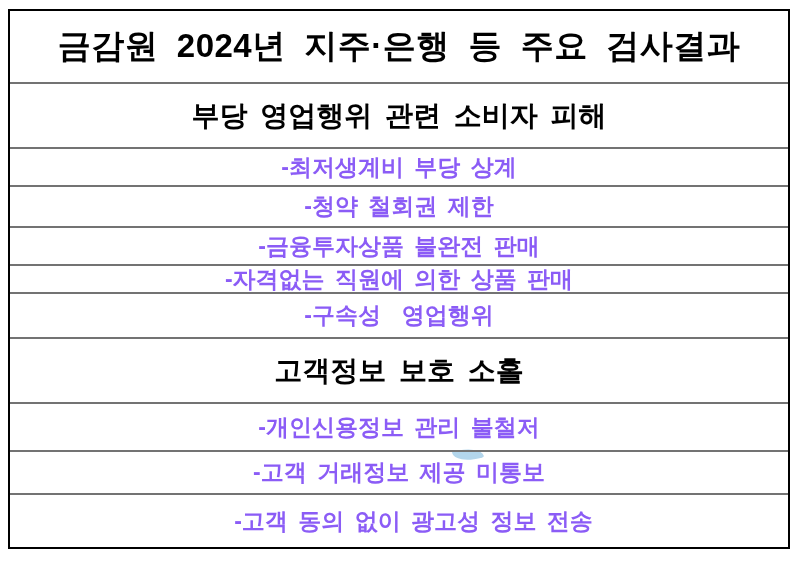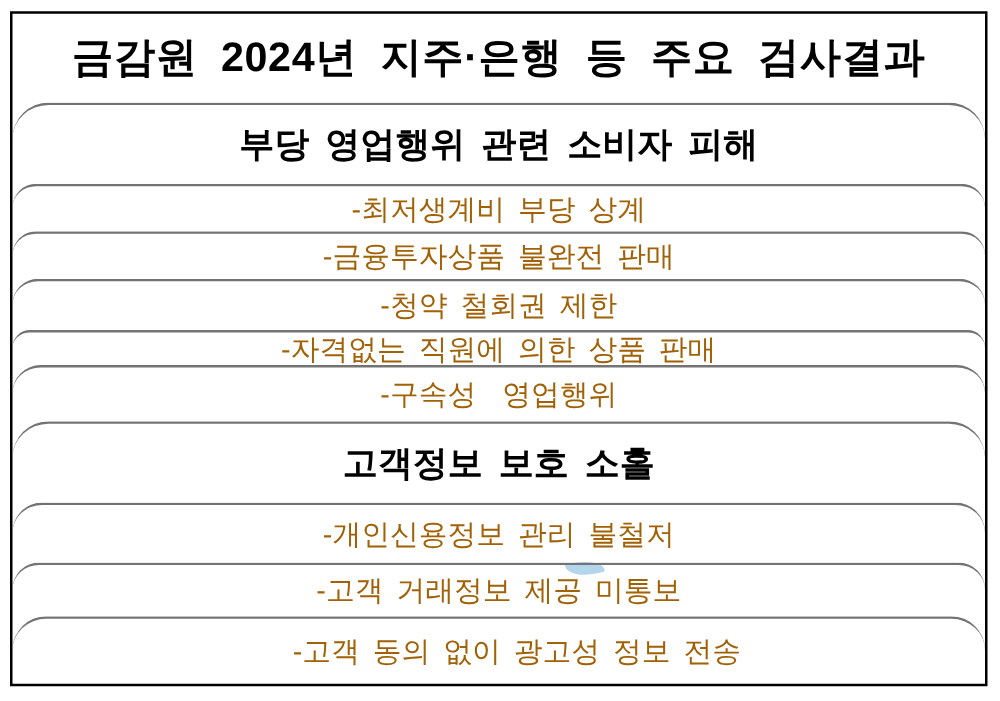--- a/index.html
+++ b/index.html
@@ -27,40 +27,39 @@
   .row {
     position: relative;
     z-index: 1;
     display: flex;
     align-items: center;
     justify-content: center;
     text-align: center;
     color: #000000;
     white-space: pre-wrap;
     flex: 0 0 auto;
-    border-radius: 29px;
   }
   .row + .row { border-top: 2px solid #737373; }
   .title-row {
     height: 71px;
     font-size: 33px;
     font-weight: 700;
     letter-spacing: 0.5px;
     word-spacing: 9px;
   }
   .header-row {
     height: 65px;
     font-size: 28px;
     font-weight: 700;
     word-spacing: 5px;
   }
   .item-row {
     font-size: 23px;
-    font-weight: 400;
-    color: #a16207;
+    font-weight: 700;
+    color: #8b5cf6;
     word-spacing: 4px;
   }
   .h38 { height: 38px; }
   .h39 { height: 28px; }
   .h41 { height: 41px; }
   .h43 { height: 43px; }
   .h44 { height: 48px; }
   .h45 { height: 45px; }
   .h49 { height: 49px; flex: 1 1 auto; padding-left: 29px; }
   .watermark {
@@ -90,22 +89,22 @@
 
     <div class="watermark">
       <span class="watermark-swoosh"></span>
     </div>
 
     <div class="row title-row">금감원 2024년 지주·은행 등 주요 검사결과</div>
 
     <div class="row header-row">부당 영업행위 관련 소비자 피해</div>
 
     <div class="row item-row h38">-최저생계비 부당 상계</div>
+    <div class="row item-row h41">-청약 철회권 제한</div>
     <div class="row item-row h38">-금융투자상품 불완전 판매</div>
-    <div class="row item-row h41">-청약 철회권 제한</div>
     <div class="row item-row h39">-자격없는 직원에 의한 상품 판매</div>
     <div class="row item-row h45">-구속성  영업행위</div>
 
     <div class="row header-row">고객정보 보호 소홀</div>
 
     <div class="row item-row h44">-개인신용정보 관리 불철저</div>
     <div class="row item-row h43">-고객 거래정보 제공 미통보</div>
     <div class="row item-row h49">-고객 동의 없이 광고성 정보 전송</div>
 
   </div>

